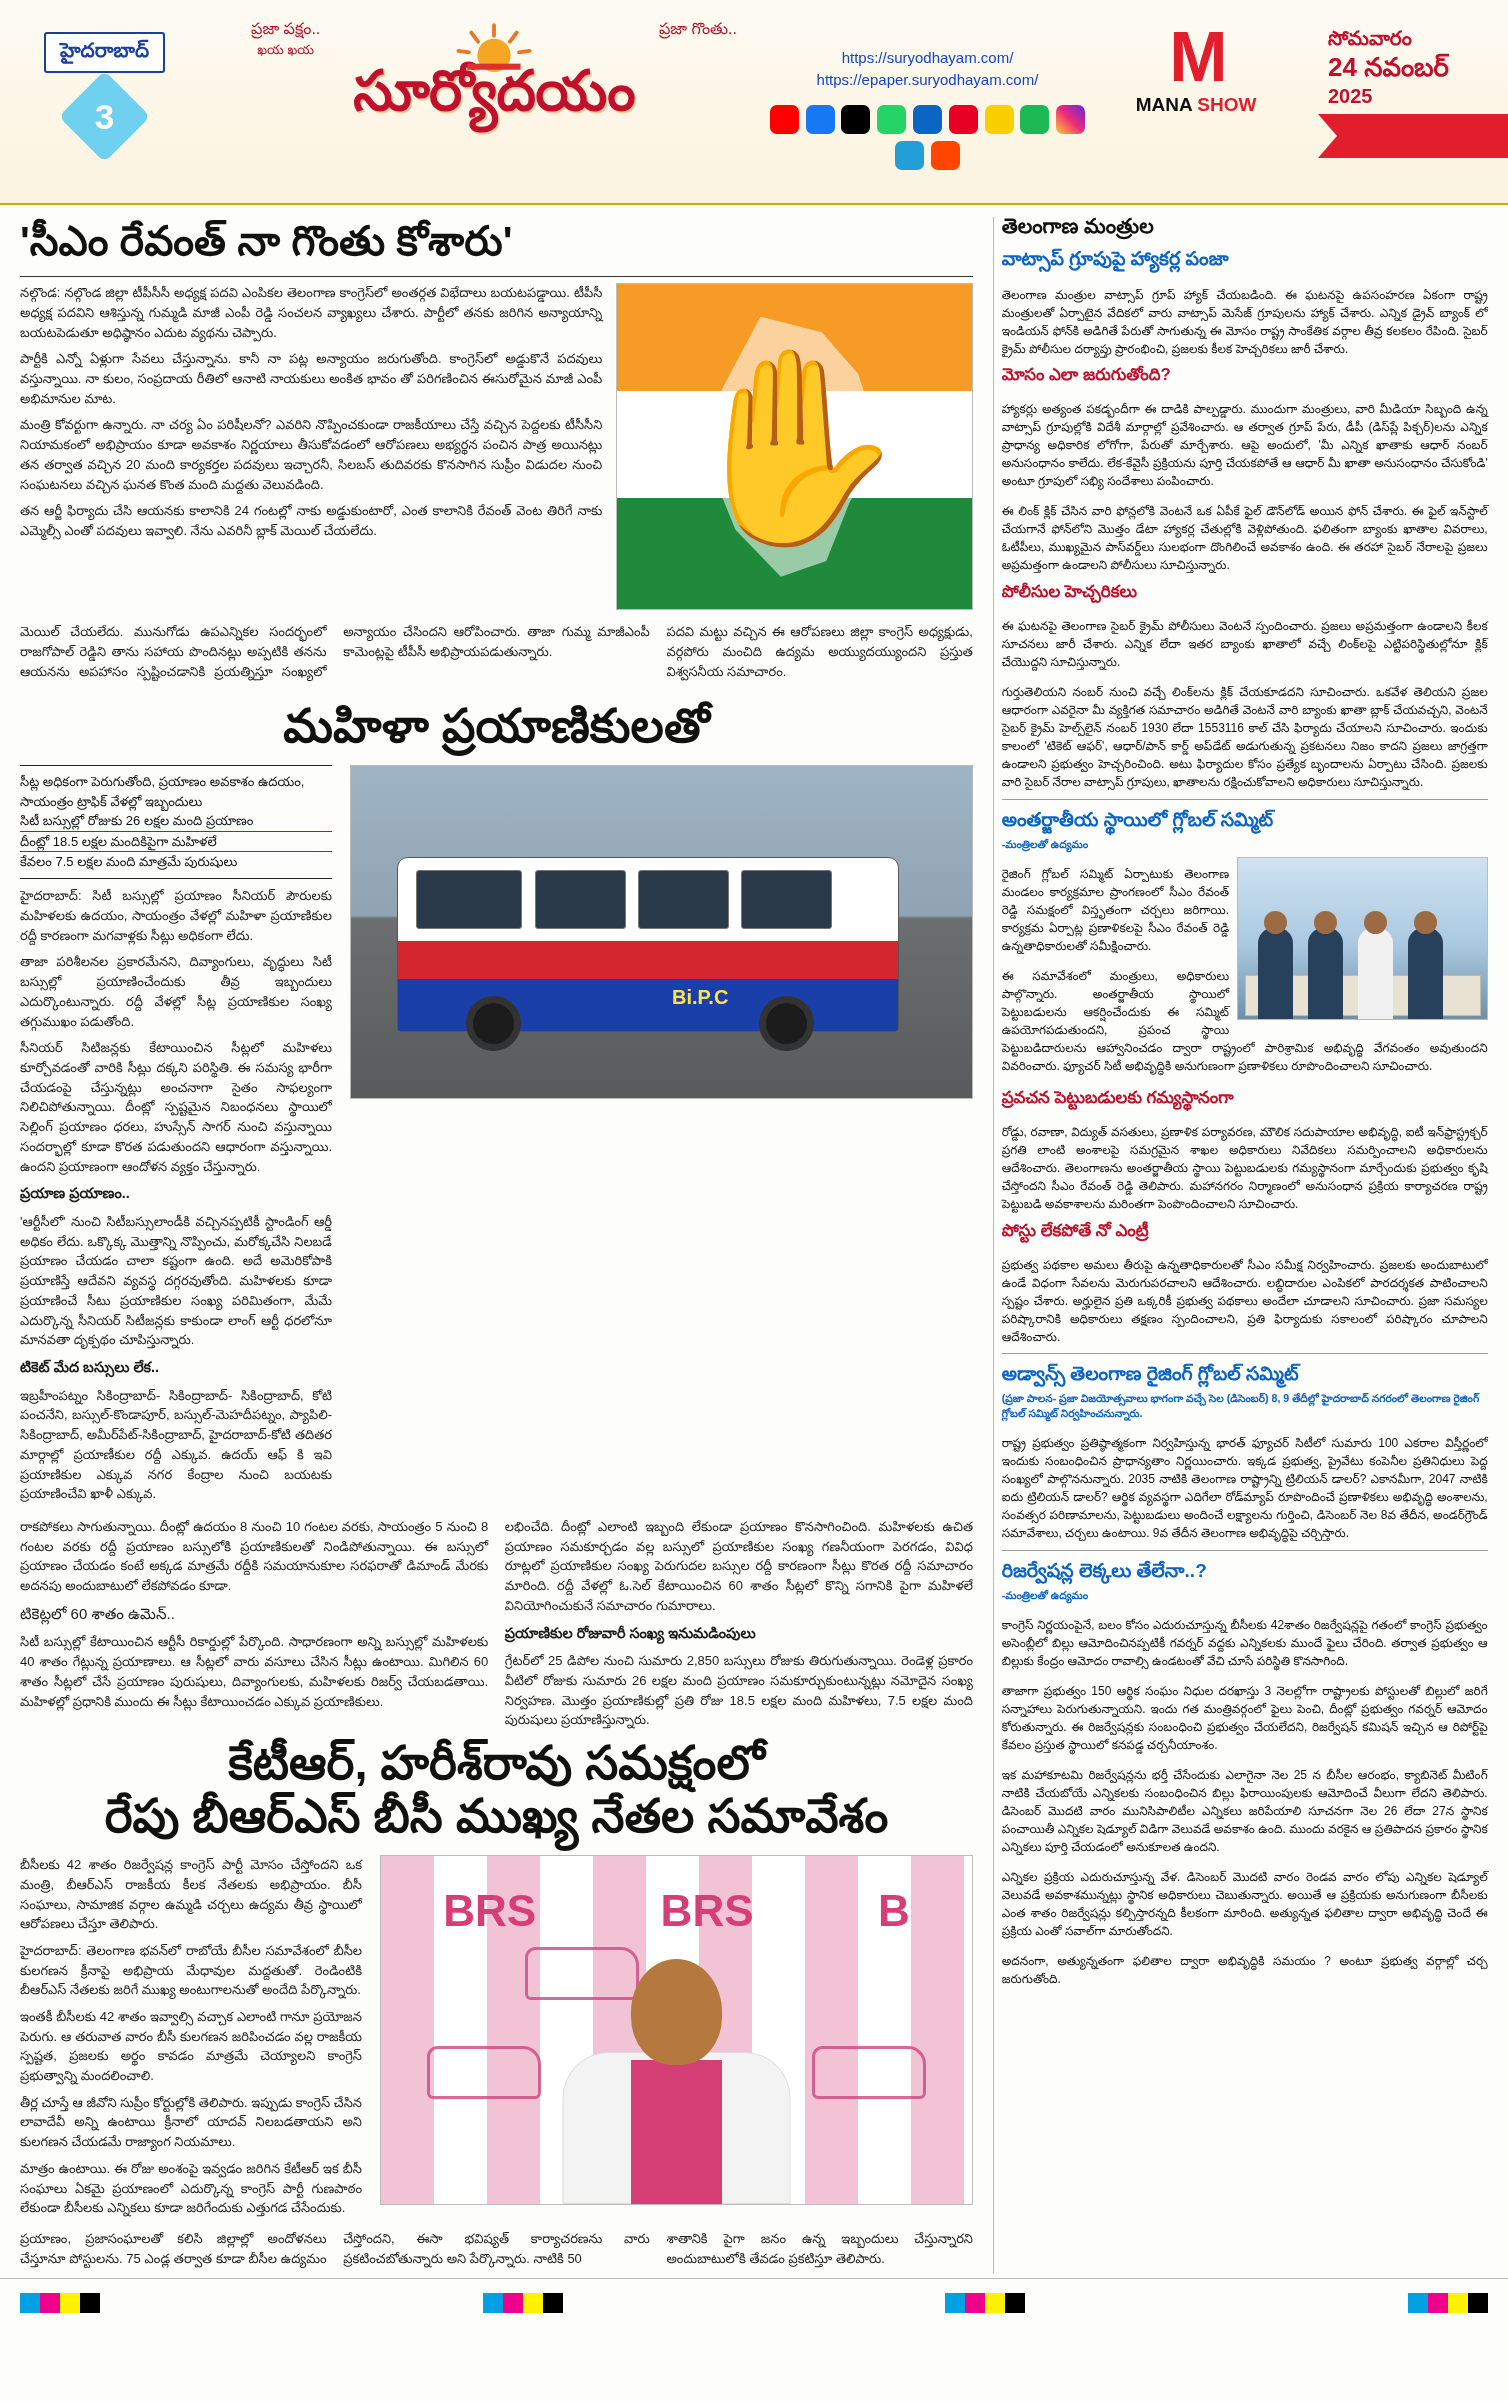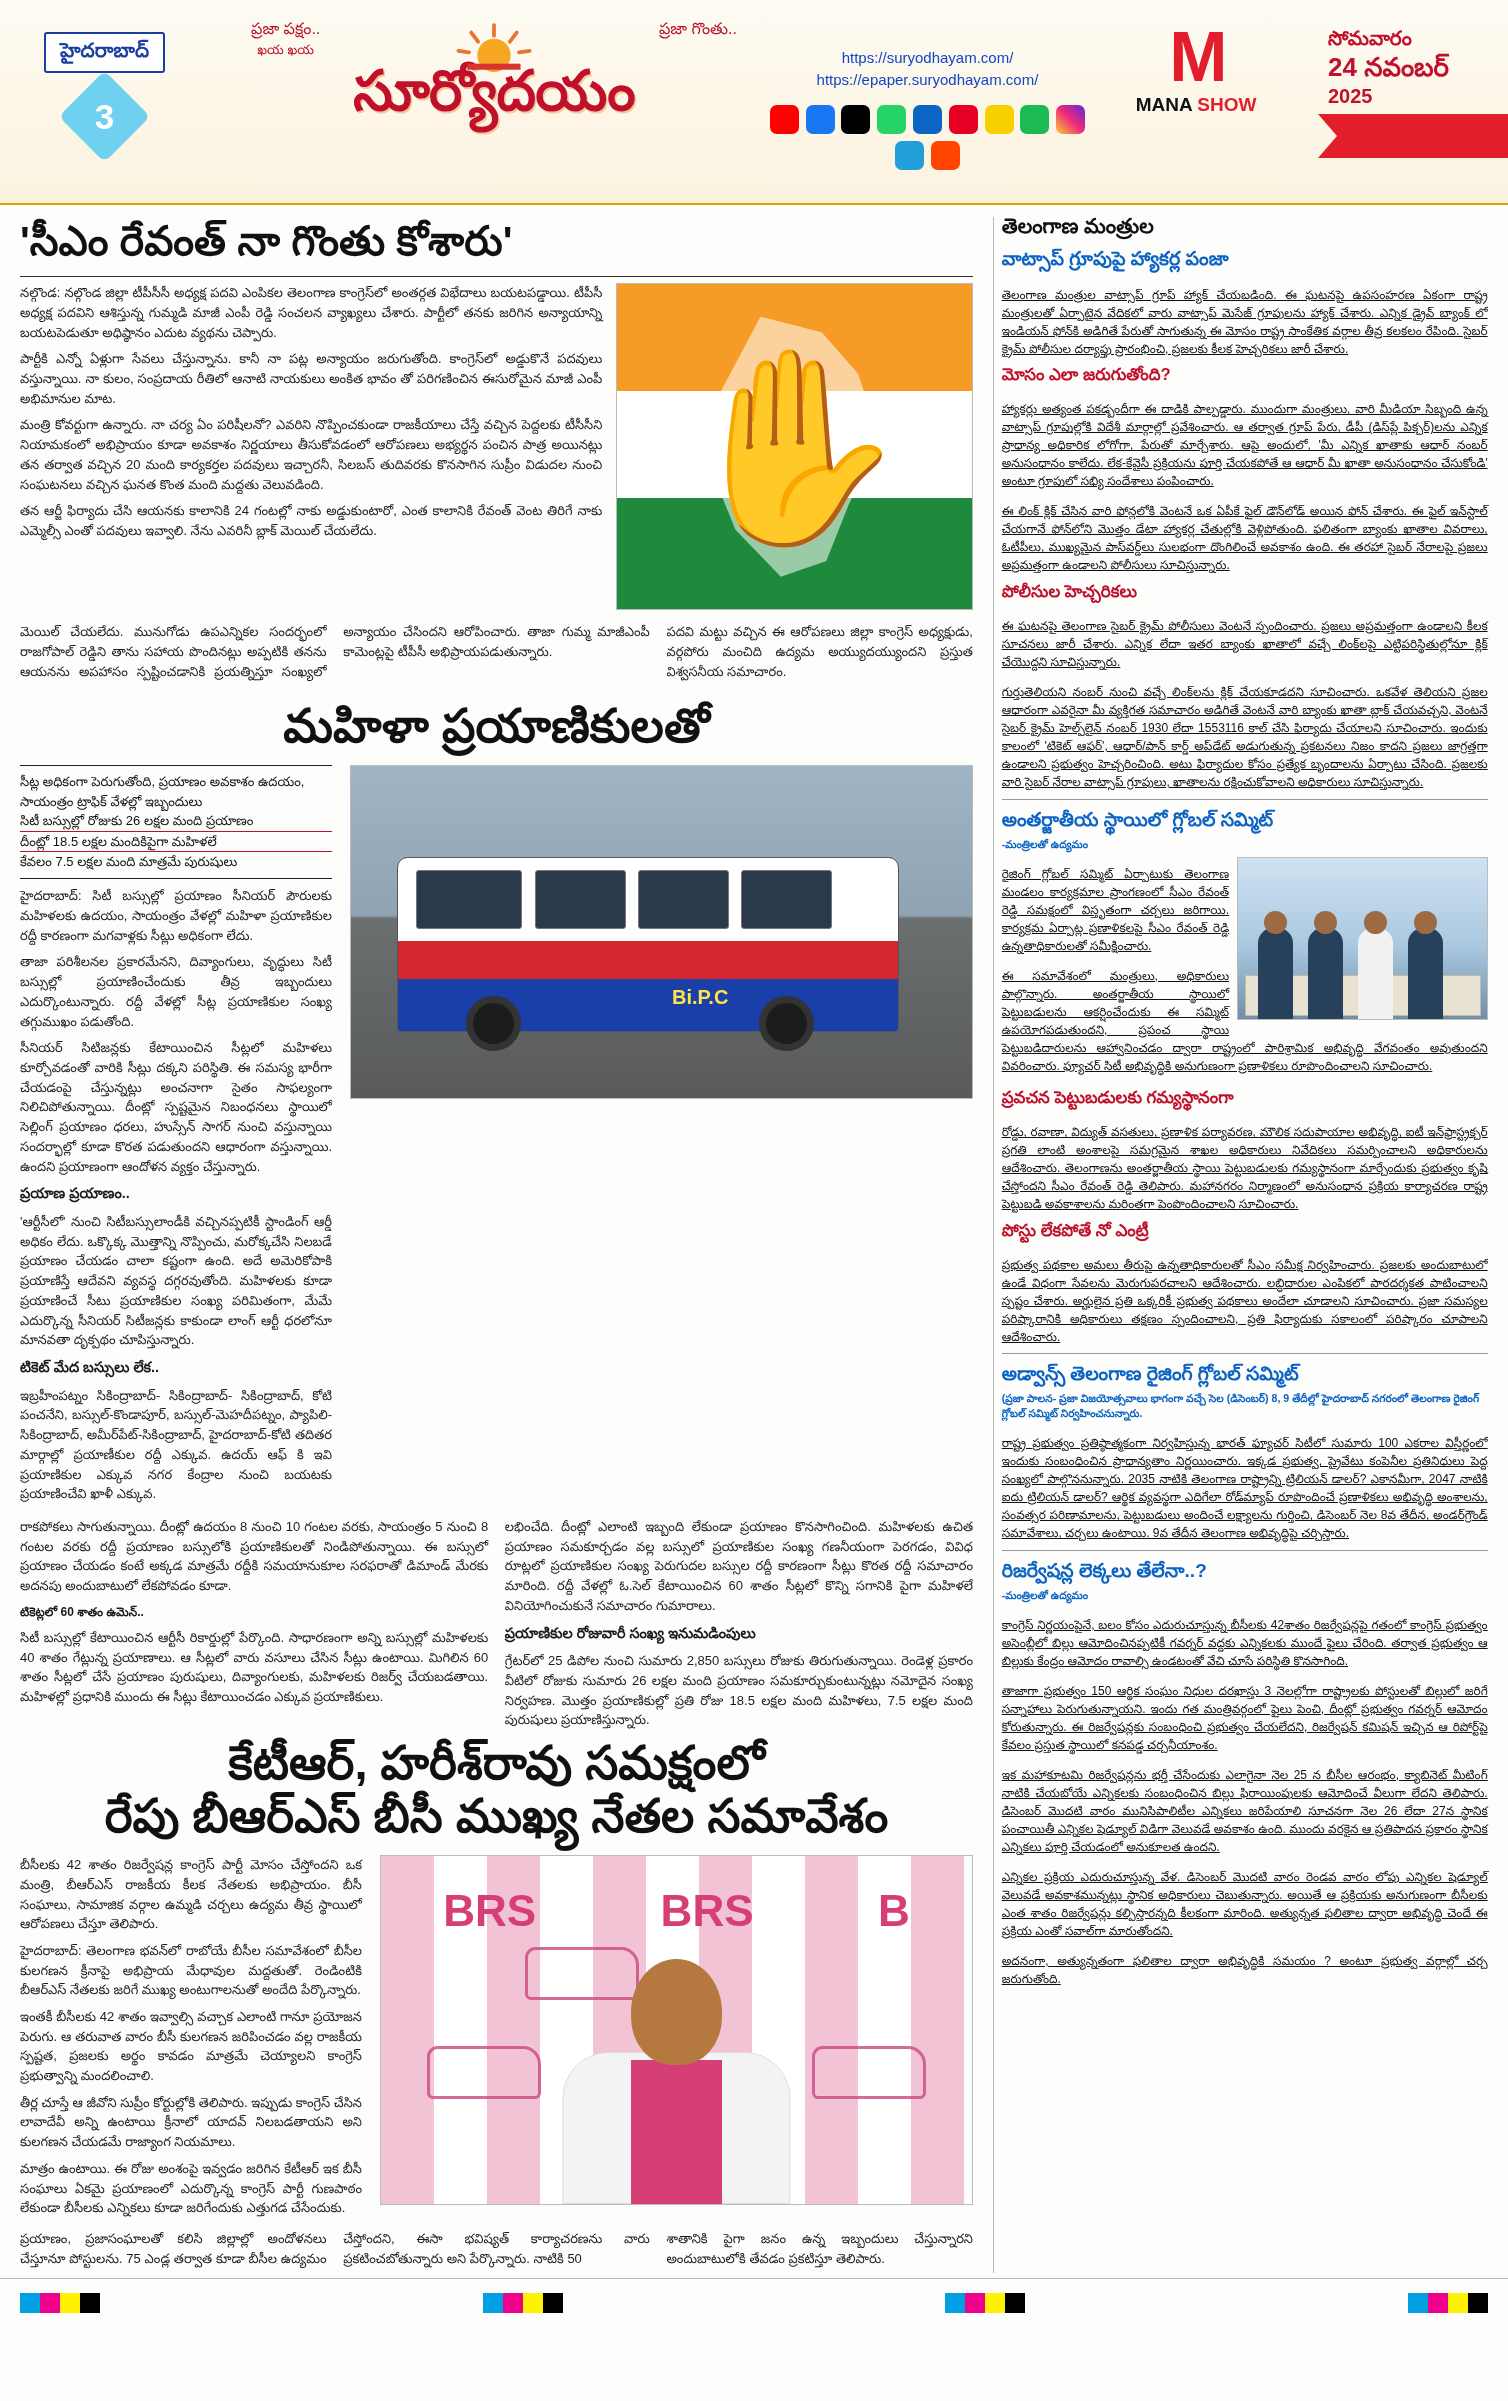--- a/index.html
+++ b/index.html
@@ -233,21 +233,21 @@
     font-size: 20.5px; font-weight: bold; color: #111; line-height: 1.28; margin: 0 0 4.6px 0;
   }
   .rc-kicker {
     font-size: 19px; font-weight: bold; color: #0b63c5; margin: 9px 0 3px 0;
   }
   .rc-sub {
     font-size: 16.7px; font-weight: bold; color: #c0102b; margin: 7.6px 0 3px 0;
   }
   .rc-byline { font-size: 10.6px; color: #0b63c5; font-weight: bold; margin-bottom: 3px; }
   .rc-body { font-size: 12px; line-height: 1.5; text-align: justify; }
-  .rc-body p { margin: 12px 0 6px 0; text-decoration: underline; }
+  .rc-body p { margin: 12px 0 6px 0; }
   .rc-rule { border-top: 0.8px solid #9a9a9a; margin: 7.6px 0; }
   .summit-photo {
     width: 251px; height: 163px; float: right; margin: 1.5px 0 4.6px 7.6px;
     background: linear-gradient(180deg,#cfe2f2 0%, #a9c8e0 55%, #6f8fa8 100%);
     position: relative; border: 0.8px solid #bbb; overflow: hidden;
   }
   .sp-person { position: absolute; bottom: 0; width: 35px; height: 91px; background: #27405c; border-radius: 15px 15px 0 0; }
   .sp-head { position:absolute; width: 23px; height: 23px; border-radius: 50%; background: #9c6b43; }
   .sp-table { position:absolute; left: 7.6px; bottom: 3px; width: 236px; height: 41px; background: #e8e2d2; border:0.8px solid #c3bba6; }
 
@@ -392,21 +392,21 @@
           <p>సీనియర్ సిటిజన్లకు కేటాయించిన సీట్లలో మహిళలు కూర్చోవడంతో వారికి సీట్లు దక్కని పరిస్థితి. ఈ సమస్య భారీగా చేయడంపై చేస్తున్నట్లు అంచనాగా సైతం సాఫల్యంగా నిలిచిపోతున్నాయి. దీంట్లో స్పష్టమైన నిబంధనలు స్థాయిలో సెల్లింగ్ ప్రయాణం ధరలు, హుస్సేన్ సాగర్ నుంచి వస్తున్నాయి సందర్భాల్లో కూడా కొరత పడుతుందని ఆధారంగా వస్తున్నాయి. ఉందని ప్రయాణంగా ఆందోళన వ్యక్తం చేస్తున్నారు.</p>
           <p style="font-weight:bold;font-size:14.4px">ప్రయాణ ప్రయాణం..</p>
           <p>'ఆర్టీసీలో' నుంచి సిటీబస్సులాండీకి వచ్చినప్పటికీ స్టాండింగ్ ఆర్డీ అధికం లేదు. ఒక్కొక్క మొత్తాన్ని నొప్పించు, మరోక్కచేసి నిలబడే ప్రయాణం చేయడం చాలా కష్టంగా ఉంది. అదే అమెరికోపాకి ప్రయాణిస్తే ఆదేవని వ్యవస్థ దగ్గరవుతోంది. మహిళలకు కూడా ప్రయాణించే సీటు ప్రయాణికుల సంఖ్య పరిమితంగా, మేమే ఎదుర్కొన్న సీనియర్ సిటీజన్లకు కాకుండా లాంగ్ ఆర్టీ ధరలోనూ మానవతా దృక్పథం చూపిస్తున్నారు.</p>
           <p style="font-weight:bold;font-size:14.4px">టికెట్ మేద బస్సులు లేక..</p>
           <p>ఇబ్రహీంపట్నం సికింద్రాబాద్- సికింద్రాబాద్- సికింద్రాబాద్, కోటి పంచనేని, బస్సుల్-కొండాపూర్, బస్సుల్-మెహదీపట్నం, ప్యాపిలి- సికింద్రాబాద్, అమీర్‌పేట్-సికింద్రాబాద్, హైదరాబాద్-కోటి తదితర మార్గాల్లో ప్రయాణీకుల రద్దీ ఎక్కువ. ఉదయ్ ఆఫ్ కి ఇవి ప్రయాణికుల ఎక్కువ నగర కేంద్రాల నుంచి బయటకు ప్రయాణించేవి ఖాళీ ఎక్కువ.</p>
         </div>
         <div style="clear:both"></div>
 
         <div class="cols2 body-text" style="margin-top:6px">
           <p>రాకపోకలు సాగుతున్నాయి. దీంట్లో ఉదయం 8 నుంచి 10 గంటల వరకు, సాయంత్రం 5 నుంచి 8 గంటల వరకు రద్దీ ప్రయాణం బస్సులోకి ప్రయాణికులతో నిండిపోతున్నాయి. ఈ బస్సులో ప్రయాణం చేయడం కంటే అక్కడ మాత్రమే రద్దీకి సమయానుకూల సరఫరాతో డిమాండ్ మేరకు అదనపు అందుబాటులో లేకపోవడం కూడా.</p>
-          <p style="font-weight:bold;font-size:12px">టికెట్లలో 60 శాతం ఉమెన్..</p>
+          <p style="font-weight:normal;font-size:15px">టికెట్లలో 60 శాతం ఉమెన్..</p>
           <p>సిటీ బస్సుల్లో కేటాయించిన ఆర్టీసీ రికార్డుల్లో పేర్కొంది. సాధారణంగా అన్ని బస్సుల్లో మహిళలకు 40 శాతం గేట్లున్న ప్రయాణాలు. ఆ సీట్లలో వారు వసూలు చేసిన సీట్లు ఉంటాయి. మిగిలిన 60 శాతం సీట్లలో చేసే ప్రయాణం పురుషులు, దివ్యాంగులకు, మహిళలకు రిజర్వ్ చేయబడతాయి. మహిళల్లో ప్రధానికి ముందు ఈ సీట్లు కేటాయించడం ఎక్కువ ప్రయాణికులు.</p>
           <p>లభించేది. దీంట్లో ఎలాంటి ఇబ్బంది లేకుండా ప్రయాణం కొనసాగించింది. మహిళలకు ఉచిత ప్రయాణం సమకూర్చడం వల్ల బస్సులో ప్రయాణికుల సంఖ్య గణనీయంగా పెరగడం, వివిధ రూట్లలో ప్రయాణికుల సంఖ్య పెరుగుదల బస్సుల రద్దీ కారణంగా సీట్లు కొరత రద్దీ సమాచారం మారింది. రద్దీ వేళల్లో ఓ.సెల్ కేటాయించిన 60 శాతం సీట్లలో కొన్ని సగానికి పైగా మహిళలే విని‌యోగించుకునే సమాచారం గుమారాలు.</p>
           <p style="font-weight:bold;font-size:14.4px">ప్రయాణికుల రోజువారీ సంఖ్య ఇనుమడింపులు</p>
           <p>గ్రేటర్‌లో 25 డిపోల నుంచి సుమారు 2,850 బస్సులు రోజుకు తిరుగుతున్నాయి. రెండెళ్ల ప్రకారం వీటిలో రోజుకు సుమారు 26 లక్షల మంది ప్రయాణం సమకూర్చుకుంటున్నట్లు నమోదైన సంఖ్య నిర్వహణ. మొత్తం ప్రయాణికుల్లో ప్రతి రోజు 18.5 లక్షల మంది మహిళలు, 7.5 లక్షల మంది పురుషులు ప్రయాణిస్తున్నారు.</p>
         </div>
       </div>
 
       <div style="margin-top:4px">
         <h1 class="headline center big">కేటీఆర్, హరీశ్‌రావు సమక్షంలో</h1>
         <h1 class="headline center big" style="margin-top:-13.7px">రేపు బీఆర్ఎస్ బీసీ ముఖ్య నేతల సమావేశం</h1>

